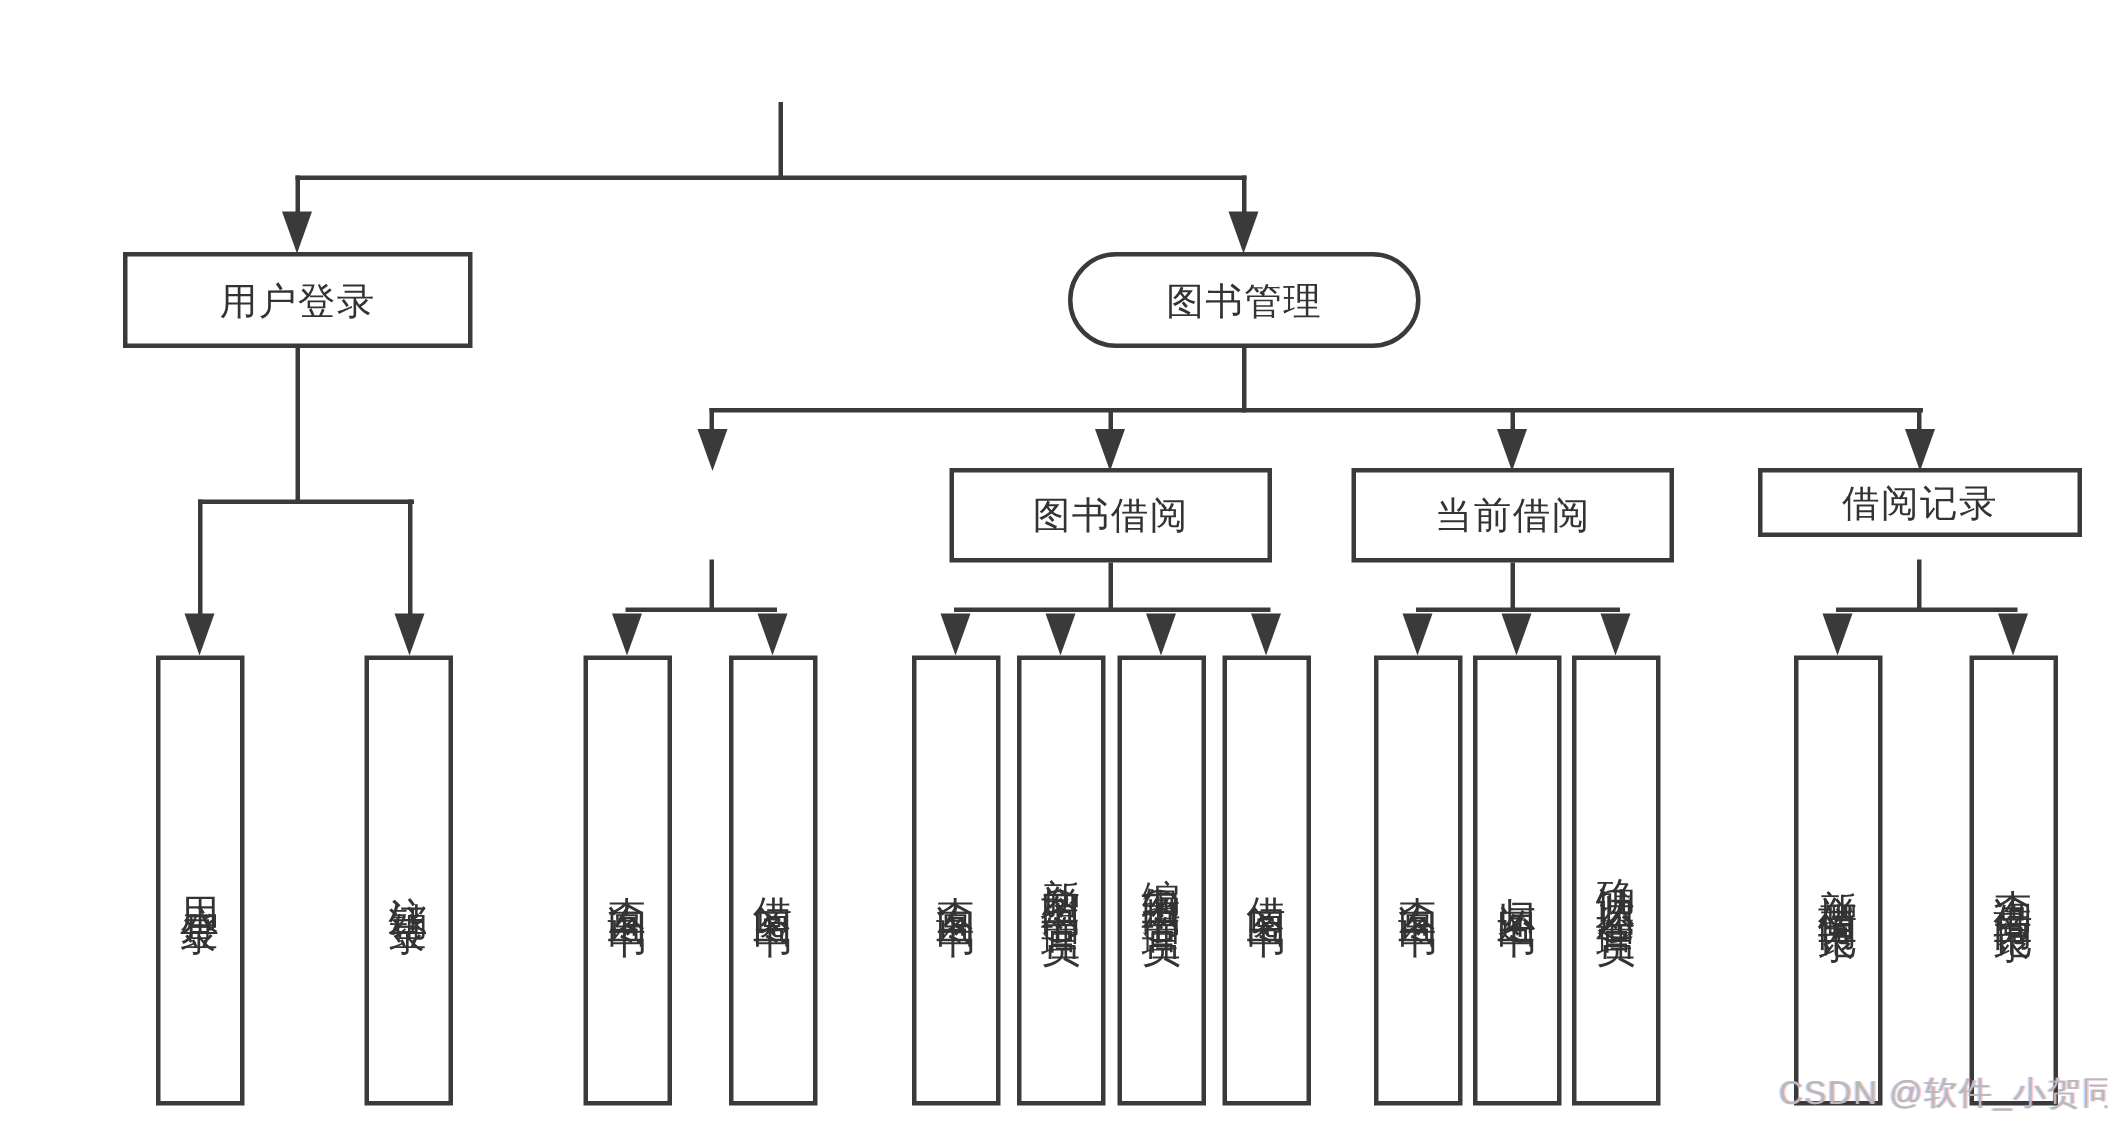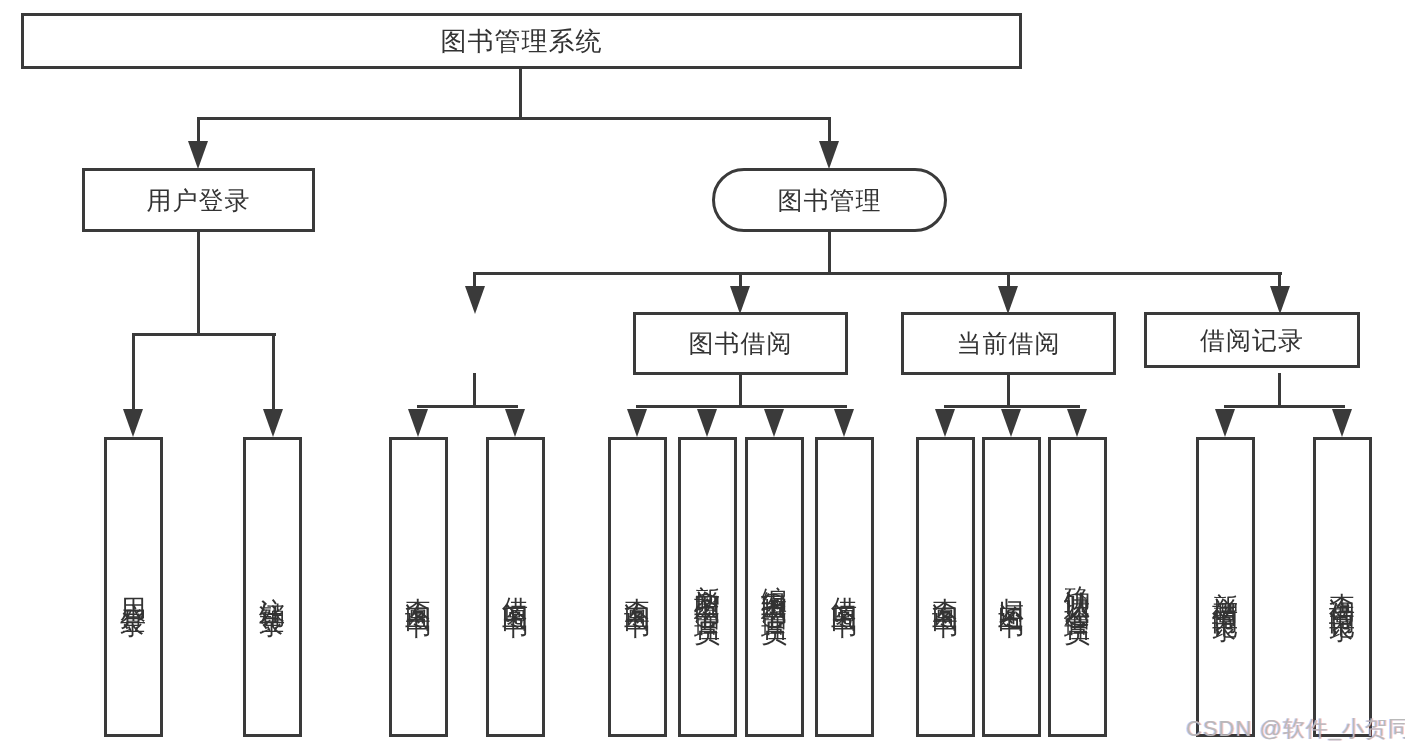--- a/index.html
+++ b/index.html
@@ -25,21 +25,21 @@
   .leaf .lbl{
     writing-mode:vertical-rl;text-orientation:mixed;
     font-size:26px;line-height:1;letter-spacing:5px;white-space:nowrap;
   }
   .b-root{left:21px;top:13px;width:1001px;height:56px;}
   .b-l2a{left:82px;top:168px;width:233px;height:64px;}
   .b-l2b{left:712px;top:168px;width:235px;height:64px;border-radius:32px;}
   .b-l3a{left:367px;top:312px;width:216px;height:63px;}
   .b-l3b{left:633px;top:312px;width:215px;height:63px;}
   .b-l3c{left:901px;top:312px;width:215px;height:63px;}
-  .b-l3d{left:1144px;top:312px;width:216px;height:56px;font-family:Liberation Mono, monospace;}
+  .b-l3d{left:1172px;top:312px;width:216px;height:46px;font-family:Liberation Mono, monospace;}
   .leaf{top:437px;width:59px;height:300px;}
   .lf1{left:104px;}.lf2{left:243px;}.lf3{left:389px;}.lf4{left:486px;}
   .lf5{left:608px;}.lf6{left:678px;}.lf7{left:745px;}.lf8{left:815px;}
   .lf9{left:916px;}.lf10{left:982px;}.lf11{left:1048px;}.lf12{left:1196px;}
   .lf13{left:1313px;}
   .watermark{
     position:absolute;left:1186px;top:714px;z-index:5;
     font-size:22px;color:var(--wm);letter-spacing:1px;white-space:nowrap;
     text-shadow:1px 0 0 rgba(255,90,90,.30), -1px 0 0 rgba(90,120,255,.30);
   }
@@ -87,23 +87,20 @@
   <div class="ar" style="left:627px;top:409px"></div>
   <div class="ar" style="left:697px;top:409px"></div>
   <div class="ar" style="left:764px;top:409px"></div>
   <div class="ar" style="left:834px;top:409px"></div>
   <div class="ar" style="left:935px;top:409px"></div>
   <div class="ar" style="left:1001px;top:409px"></div>
   <div class="ar" style="left:1067px;top:409px"></div>
   <div class="ar" style="left:1215px;top:409px"></div>
   <div class="ar" style="left:1332px;top:409px"></div>
 
-  <div class="node b-root">
-    <span class="lbl">图书管理系统</span>
-  </div>
 
   <div class="node b-l2a">
     <span class="lbl">用户登录</span>
   </div>
   <div class="node b-l2b">
     <span class="lbl">图书管理</span>
   </div>
 
   <div class="node b-l3c">
     <span class="lbl">当前借阅</span>

